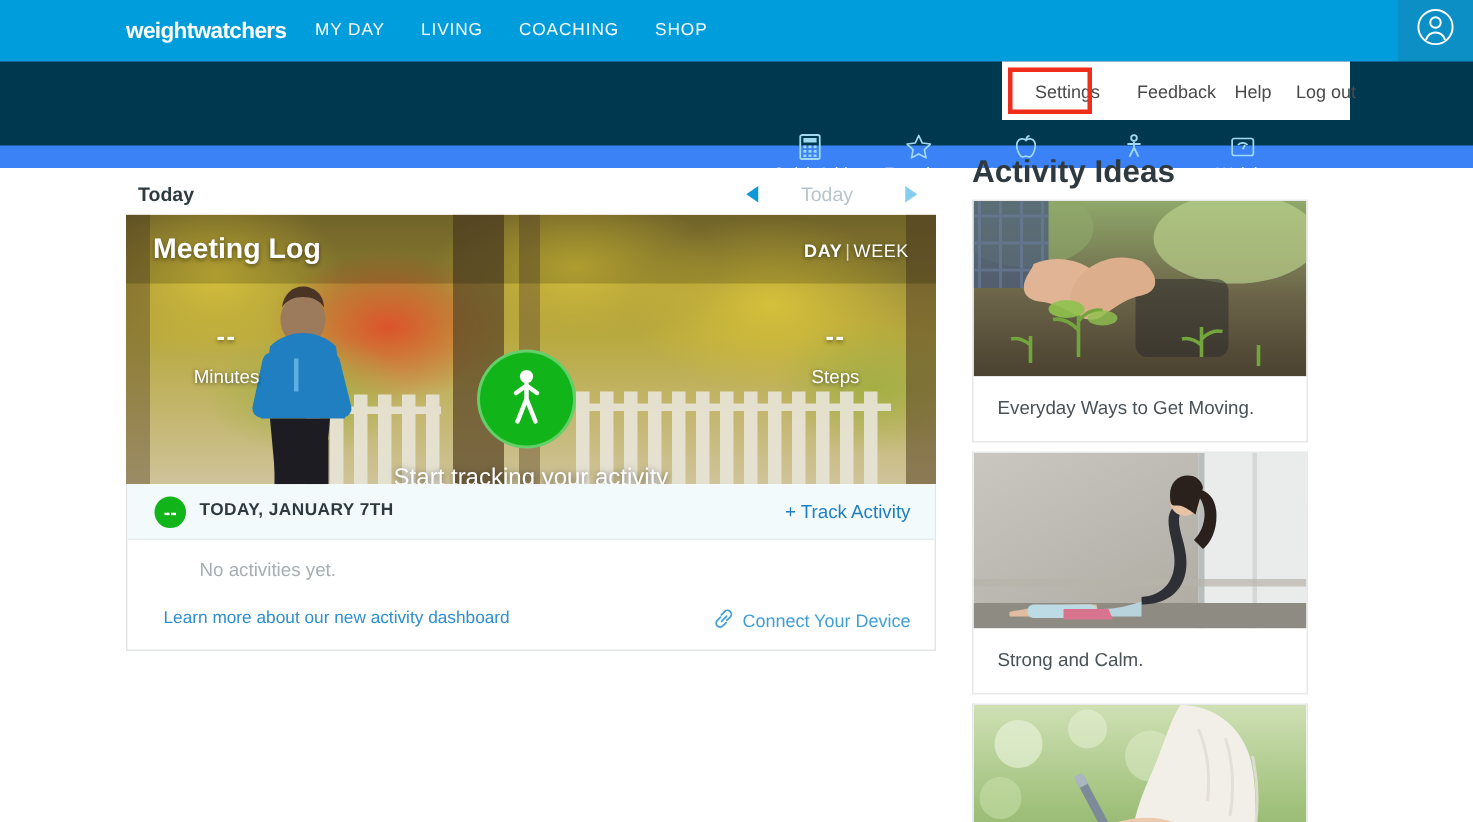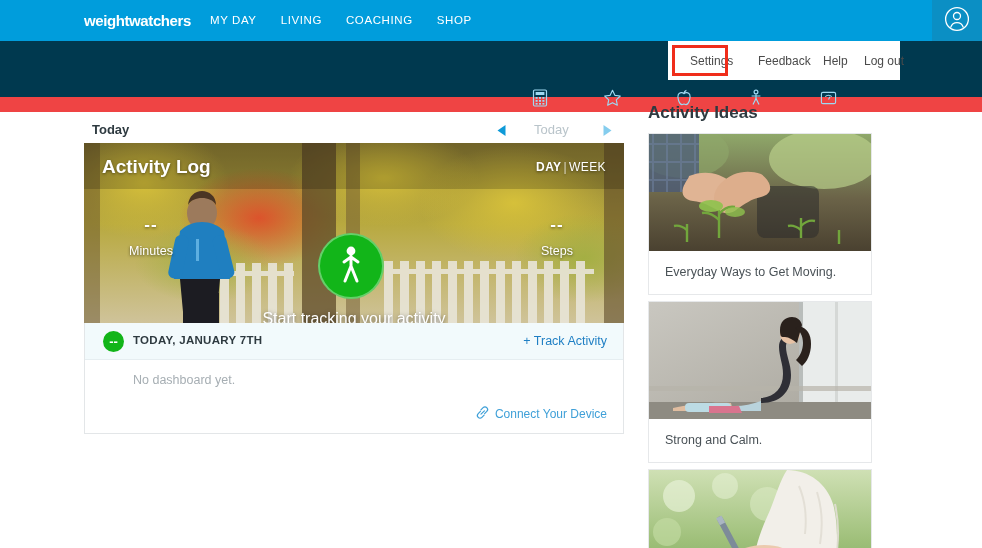--- a/index.html
+++ b/index.html
@@ -3,21 +3,21 @@
 <meta charset="utf-8">
 <style>
   * { box-sizing: border-box; margin: 0; padding: 0; }
   html, body {
     width: 982px; height: 548px;
     overflow: hidden;
     background: #ffffff;
     font-family: "Liberation Sans", sans-serif;
     -webkit-font-smoothing: antialiased;
   }
-  .page { position: relative; width: 982px; height: 548px; background:#ef4444;padding-left:33px; }
+  .page { position: relative; width: 982px; height: 548px; background:#3b82f6;padding-left:33px; }
 
   
   .topbar {
     position: absolute; left:0; top:0; width:982px; height:41px;
     background:#009ddc;
     display:flex; align-items:center;
   }
   .logo {
     position:absolute; left:84px; top:12px;
     color:#fff; font-size:15px; font-weight:bold; letter-spacing:-0.4px;
@@ -151,21 +151,21 @@
   .learn-more {
     position:absolute; left:24px; top:83px; font-size:11.5px; color:#2d8fd0; cursor:pointer;
   }
   .connect-device {
     position:absolute; right:16px; top:82px; font-size:12px; color:#3fa0d8; cursor:pointer;
     display:flex; align-items:center; gap:5px;
   }
 
   
   .rail { position:absolute; left:648px; top:97px; width:334px; height:451px; }
-  .rail-title { position:absolute; left:0; top:6px; font-size:17px; font-weight:bold; color:#2e3a40; }
+  .rail-title { position:absolute; left:0; top:6px; font-size:21px; font-weight:bold; color:#2e3a40; }
   .idea-card {
     position:absolute; left:0; width:224px; background:#fff;
     border:1px solid #e6e8ea;
   }
   .idea-photo { width:222px; height:117px; display:block; overflow:hidden; position:relative; }
   .idea-cap { padding:14px 16px 15px 16px; font-size:12.5px; color:#4a5257; }
   #idea-0 { top:36px; }
   #idea-1 { top:204px; }
   #idea-2 { top:372px; border-bottom:none; height:120px; overflow:hidden; }
 
@@ -350,21 +350,21 @@
           <rect x="88" y="92" width="14" height="44" rx="6" fill="#1f7fc0" transform="rotate(12 95 112)"></rect>
           <rect x="132" y="92" width="14" height="44" rx="6" fill="#1f7fc0" transform="rotate(-14 139 112)"></rect>
           <path d="M96 136h40l-4 44H100z" fill="#1c1c22"></path>
           <rect x="99" y="150" width="15" height="30" fill="#1c1c22"></rect>
           <rect x="120" y="150" width="15" height="30" fill="#1c1c22"></rect>
           <rect x="112" y="96" width="3" height="22" fill="#6dbbe8" opacity=".8"></rect>
         </g>
         <rect width="540" height="46" fill="#000" opacity=".18"></rect>
       </svg>
 
-      <div class="hero-title">Activity Log</div>
+      <div class="hero-title">Meeting Log</div>
       <div class="hero-toggle">
         <span class="day">DAY</span><span class="sep">|</span><span class="week">WEEK</span>
       </div>
 
       <div class="stat" id="stat-minutes">
         <div class="dashes">--</div>
         <div class="lbl">Minutes</div>
       </div>
       <div class="stat" id="stat-steps">
         <div class="dashes">--</div>
@@ -381,21 +381,22 @@
       </div>
 
       <div class="hero-cta">Start tracking your activity</div>
     </div>
 
     <div class="logpanel">
       <div class="log-head"></div>
       <div class="log-dot">--</div>
       <div class="log-date">TODAY, JANUARY 7TH</div>
       <div class="track-activity">+ Track Activity</div>
-      <div class="no-activities">No dashboard yet.</div>
+      <div class="no-activities">No activities yet.</div>
+      <div class="learn-more">Learn more about our new activity dashboard</div>
       <div class="connect-device">
         <span>
           <svg width="15" height="14" viewBox="0 0 15 14">
             <path d="M6 9.2L9.4 5.8M5.4 6.4L3.2 8.6a2.6 2.6 0 103.7 3.7l2.2-2.2M9.6 8.6l2.2-2.2a2.6 2.6 0 10-3.7-3.7L5.9 4.9" fill="none" stroke="#3fa0d8" stroke-width="1.2" stroke-linecap="round"></path>
           </svg>
         </span>
         <span>Connect Your Device</span>
       </div>
     </div>
   </div>

